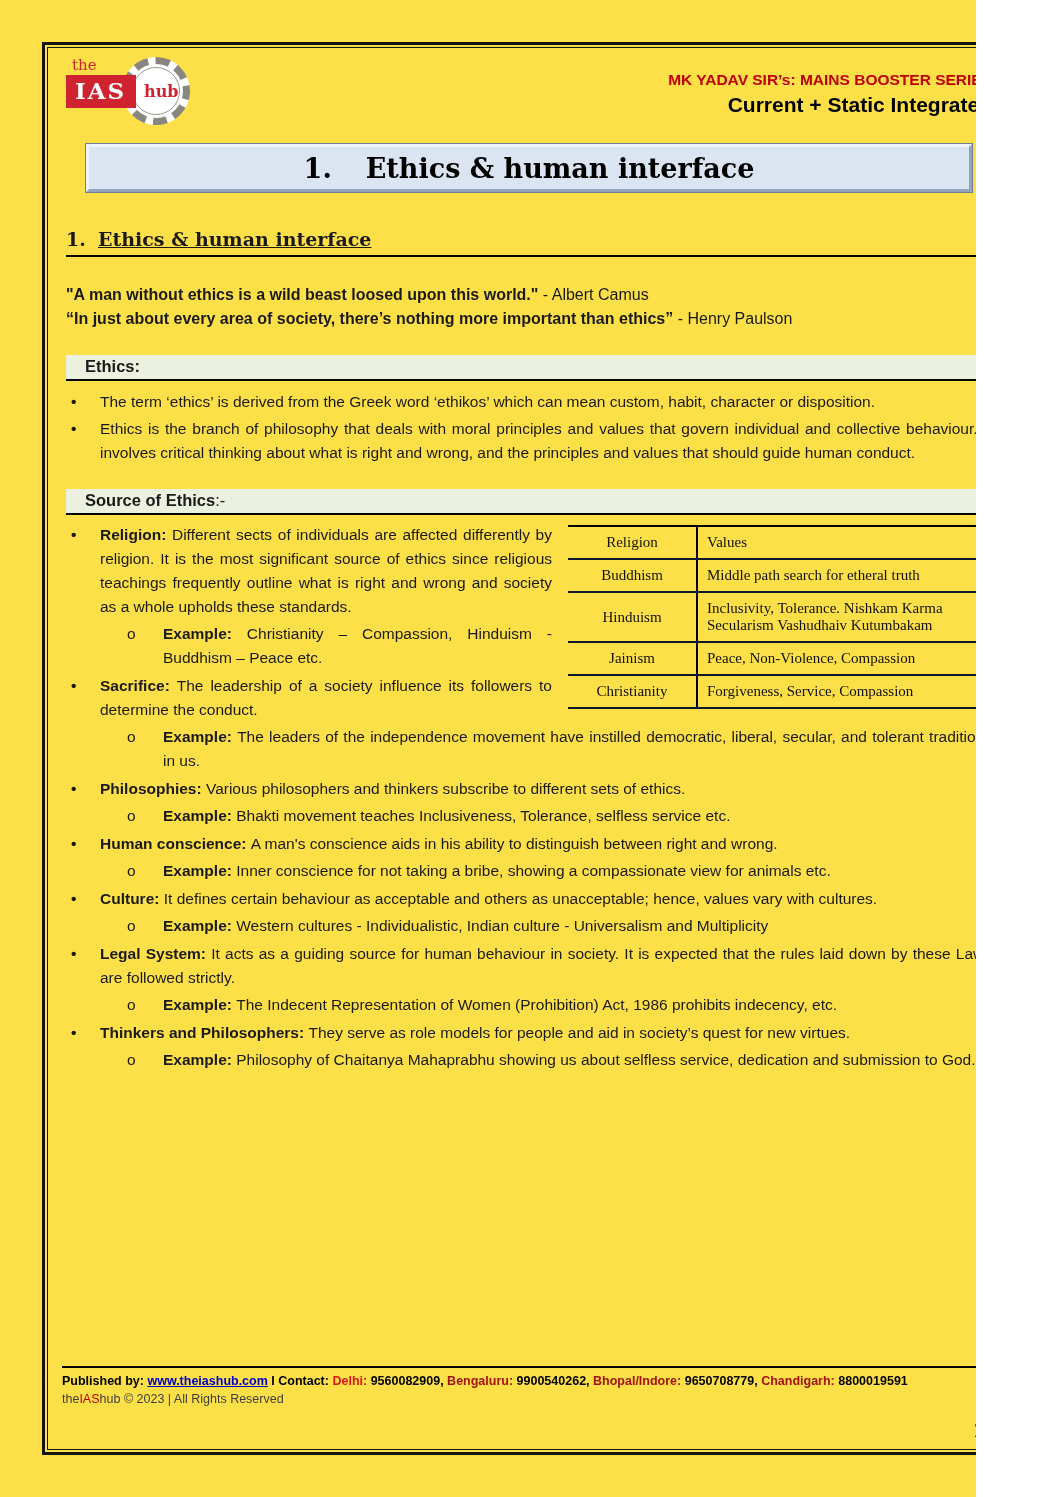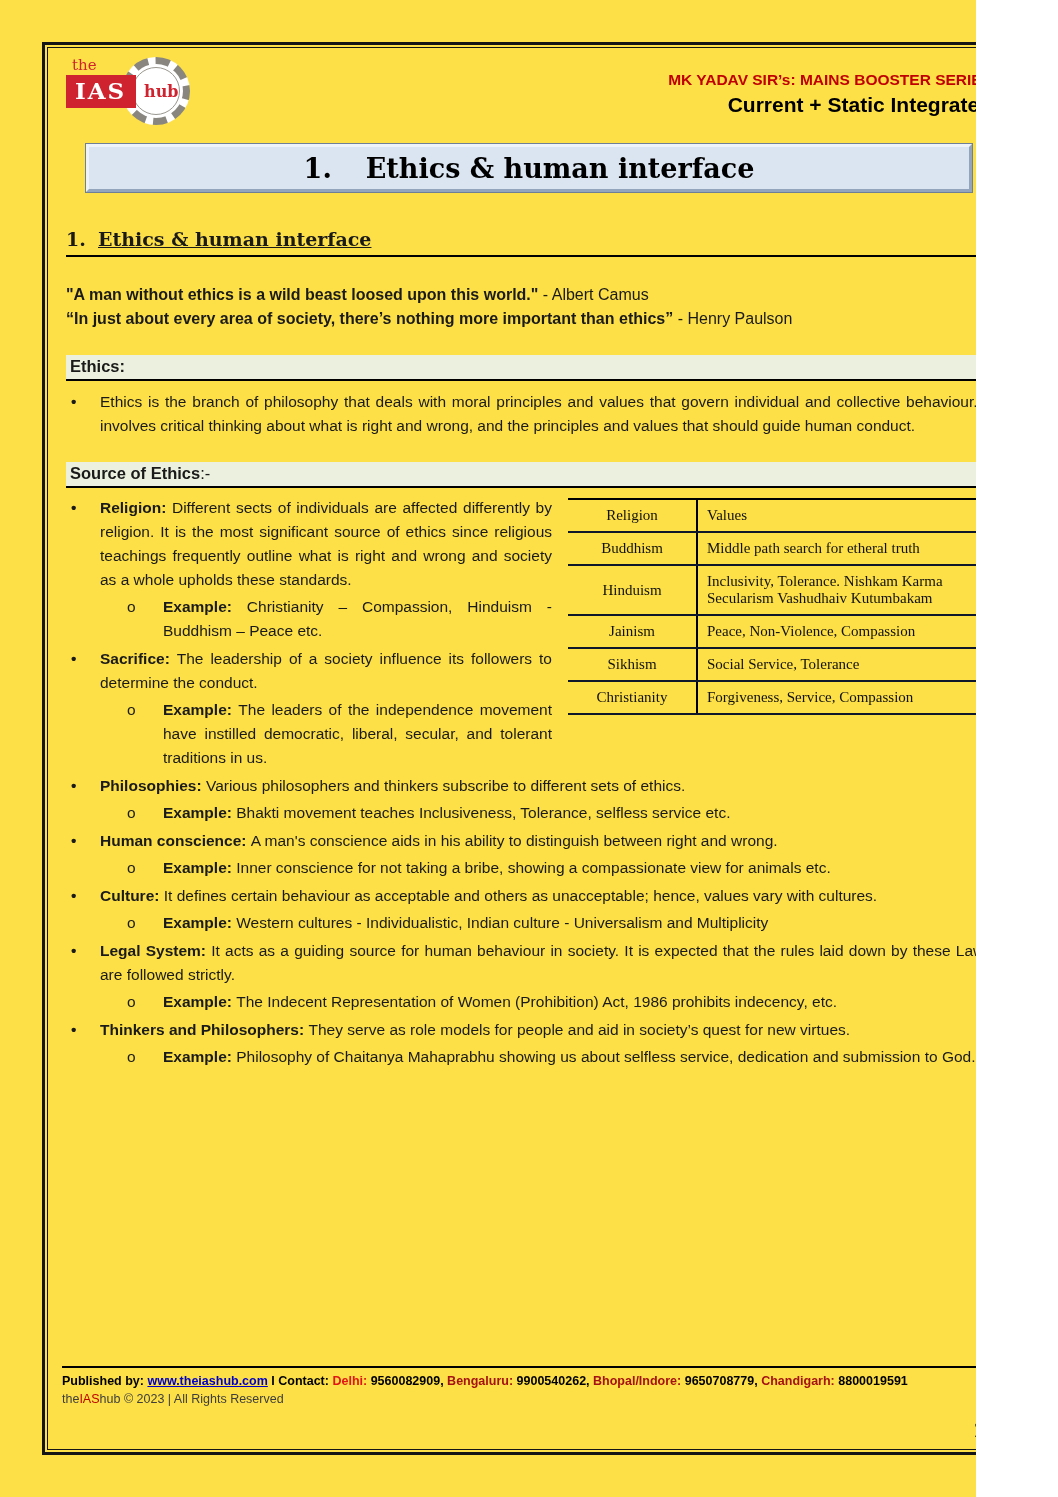--- a/index.html
+++ b/index.html
@@ -43,21 +43,21 @@
   .sec-title{text-decoration:underline;}
 
   
   .quotes{margin-top:26px;font-size:16px;line-height:1.5;}
   .quote b{font-weight:bold;}
   .quote span{font-weight:normal;}
 
   
   .greenbar{margin-top:24px;background:var(--bar-green,#ebf1de);border-bottom:2.5px solid #000;
             padding:2px 6px 3px 4px;font-size:16.5px;}
-  .greenbar b{font-weight:bold;}
+  .greenbar b{font-weight:bold;margin-left:15px;}
 
   
   .bullets{margin-top:9px;}
   .jtext{text-align:justify;}
   .bullet{padding-left:34px;text-indent:-29px;margin:0 0 3px 0;font-size:15.5px;line-height:1.55;}
   .bm{display:inline-block;width:29px;text-indent:0;font-weight:bold;}
   .subbullet{padding-left:97px;text-indent:-36px;margin:0 0 4px 0;font-size:15.5px;line-height:1.55;}
   .sm{display:inline-block;width:36px;text-indent:0;}
   .bullet b,.subbullet b{font-weight:bold;}
 
@@ -112,20 +112,21 @@
           <span class="sec-title">Ethics &amp; human interface</span>
         </div>
 
         <div class="quotes">
           <div class="quote"><b>"A man without ethics is a wild beast loosed upon this world."</b><span>  - Albert Camus</span></div>
           <div class="quote"><b>“In just about every area of society, there’s nothing more important than ethics”</b><span> - Henry Paulson</span></div>
         </div>
 
         <div class="greenbar"><b>Ethics:</b></div>
         <div class="bullets">
+            <div class="bullet jtext"><span class="bm">•</span><span>The term ‘ethics’ is derived from the Greek word ‘ethikos’ which can mean custom, habit, character or disposition.</span></div>
             <div class="bullet jtext"><span class="bm">•</span><span>Ethics is the branch of philosophy that deals with moral principles and values that govern individual and collective behaviour. It involves critical thinking about what is right and wrong, and the principles and values that should guide human conduct.</span></div>
           </div>
 
         <div class="greenbar"><b>Source of Ethics</b><span>:-</span></div>
 
         <div class="source-content clearfix">
           <table class="rtable">
             <thead>
               <tr>
                 <th>Religion</th>
@@ -137,24 +138,20 @@
                   <td>Buddhism</td>
                   <td>Middle path search for etheral truth</td>
                 </tr>
                 <tr>
                   <td>Hinduism</td>
                   <td>Inclusivity, Tolerance. Nishkam Karma Secularism Vashudhaiv Kutumbakam</td>
                 </tr>
                 <tr>
                   <td>Jainism</td>
                   <td>Peace, Non-Violence, Compassion</td>
-                </tr>
-                <tr>
-                  <td>Sikhism</td>
-                  <td>Social Service, Tolerance</td>
                 </tr>
                 <tr>
                   <td>Christianity</td>
                   <td>Forgiveness, Service, Compassion</td>
                 </tr>
               </tbody>
           </table>
           <div>
               <div class="bullet jtext"><span class="bm">•</span><b>Religion: </b><span>Different sects of individuals are affected differently by religion. It is the most significant source of ethics since religious teachings frequently outline what is right and wrong and society as a whole upholds these standards.</span></div>
               <div class="subbullet jtext"><span class="sm">o</span><b>Example: </b><span>Christianity – Compassion, Hinduism - Buddhism – Peace etc.</span></div>

